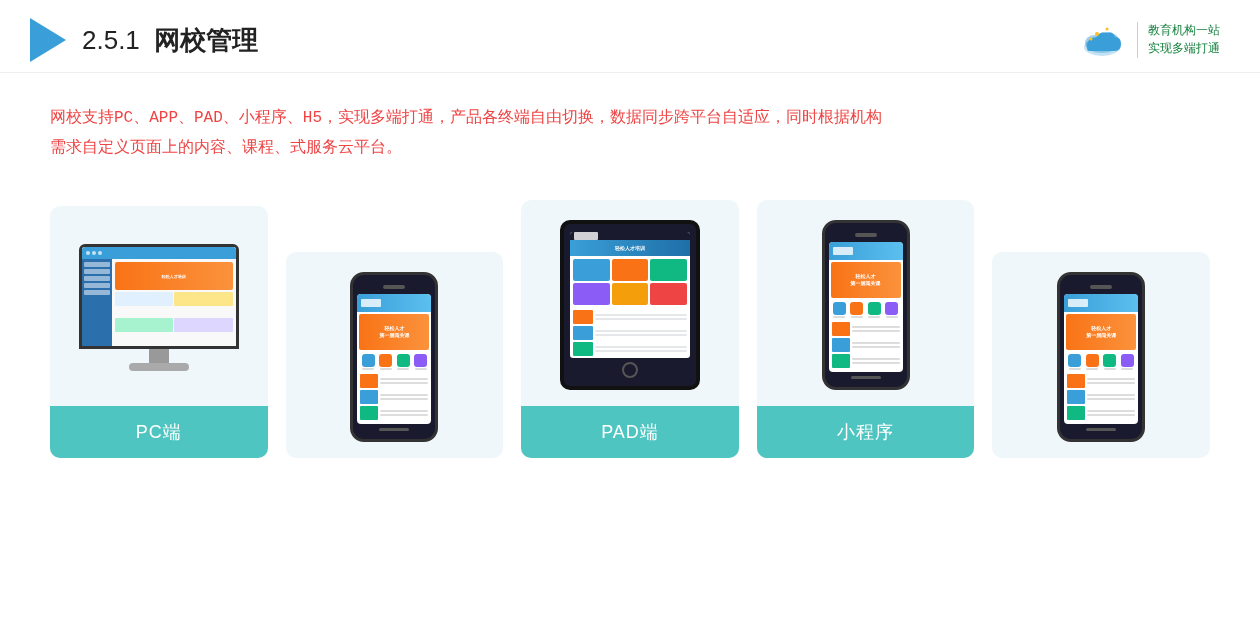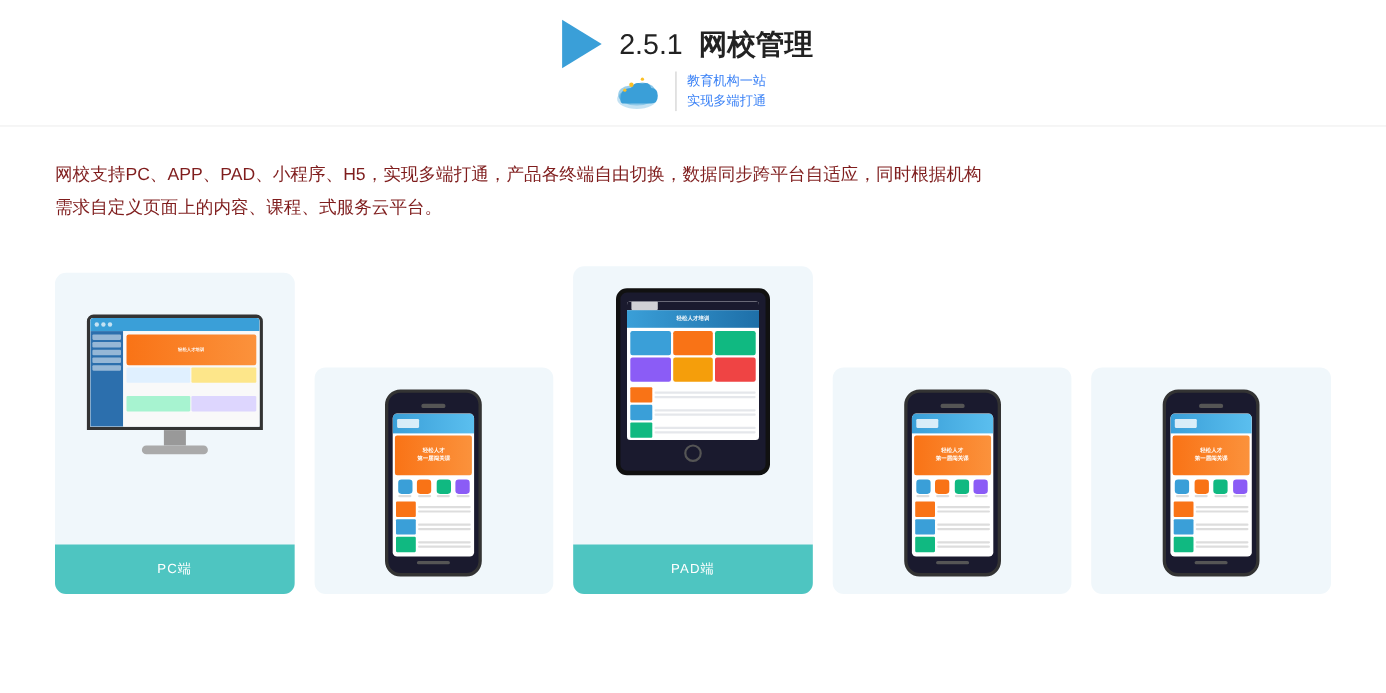--- a/index.html
+++ b/index.html
@@ -15,25 +15,23 @@
       width: 1260px;
       min-height: 630px;
       background: #fff;
       display: flex;
       flex-direction: column;
     }
 
     
     .header {
       display: flex;
-      align-items: center;
       justify-content: space-between;
       padding: 18px 40px 10px 30px;
       border-bottom: 1px solid #eee;
-      flex-direction: column;
     }
 
     .header-left {
       display: flex;
       align-items: center;
       gap: 16px;
     }
 
     .logo-triangle {
       width: 0;
@@ -54,23 +52,24 @@
     }
 
     
     .content {
       padding: 30px 50px 20px 50px;
       flex: 1;
     }
 
     .description {
       font-size: 16px;
-      color: #7f1d1d;
+      color: #ef4444;
       line-height: 1.9;
       margin-bottom: 36px;
+      font-family: Liberation Mono, monospace;
     }
 
     
     .cards-row {
       display: flex;
       gap: 18px;
       align-items: flex-end;
     }
 
     .card {
@@ -466,24 +465,23 @@
       margin-top: 4px;
     }
 
     
     .card-label {
       width: 100%;
       background: #4ec5c1;
       padding: 14px 0;
       text-align: center;
       color: white;
-      font-size: 12px;
+      font-size: 18px;
       font-weight: 500;
       letter-spacing: 1px;
-      margin-top: 47px;
     }
 
     .yunduoketang-logo {
       display: flex;
       align-items: center;
       gap: 10px;
     }
 
     .logo-icon-wrapper {
       position: relative;
@@ -498,21 +496,21 @@
     }
 
     .brand-text-lines {
       display: flex;
       flex-direction: column;
       gap: 2px;
     }
 
     .brand-line {
       font-size: 12px;
-      color: #3b82f6;
+      color: #15803d;
       line-height: 1.3;
     }
   </style>
 </head>
 <body>
 
 <div class="page">
 
   <div class="header">
     <div class="header-left">
@@ -753,20 +751,21 @@
                       <div class="phone-content-line"></div>
                       <div class="phone-content-line"></div>
                     </div>
                   </div>
                 </div>
               </div>
               <div class="phone-home-bar"></div>
             </div>
           </div>
         </div>
+        <div class="card-label">小程序</div>
       </div>
 
       <div class="card">
         <div class="card-image-area">
           <div class="phone-device">
             <div class="phone-outer">
               <div class="phone-speaker"></div>
               <div class="phone-screen">
                 <div class="phone-screen-top">
                   <div class="phone-screen-logo"></div>

